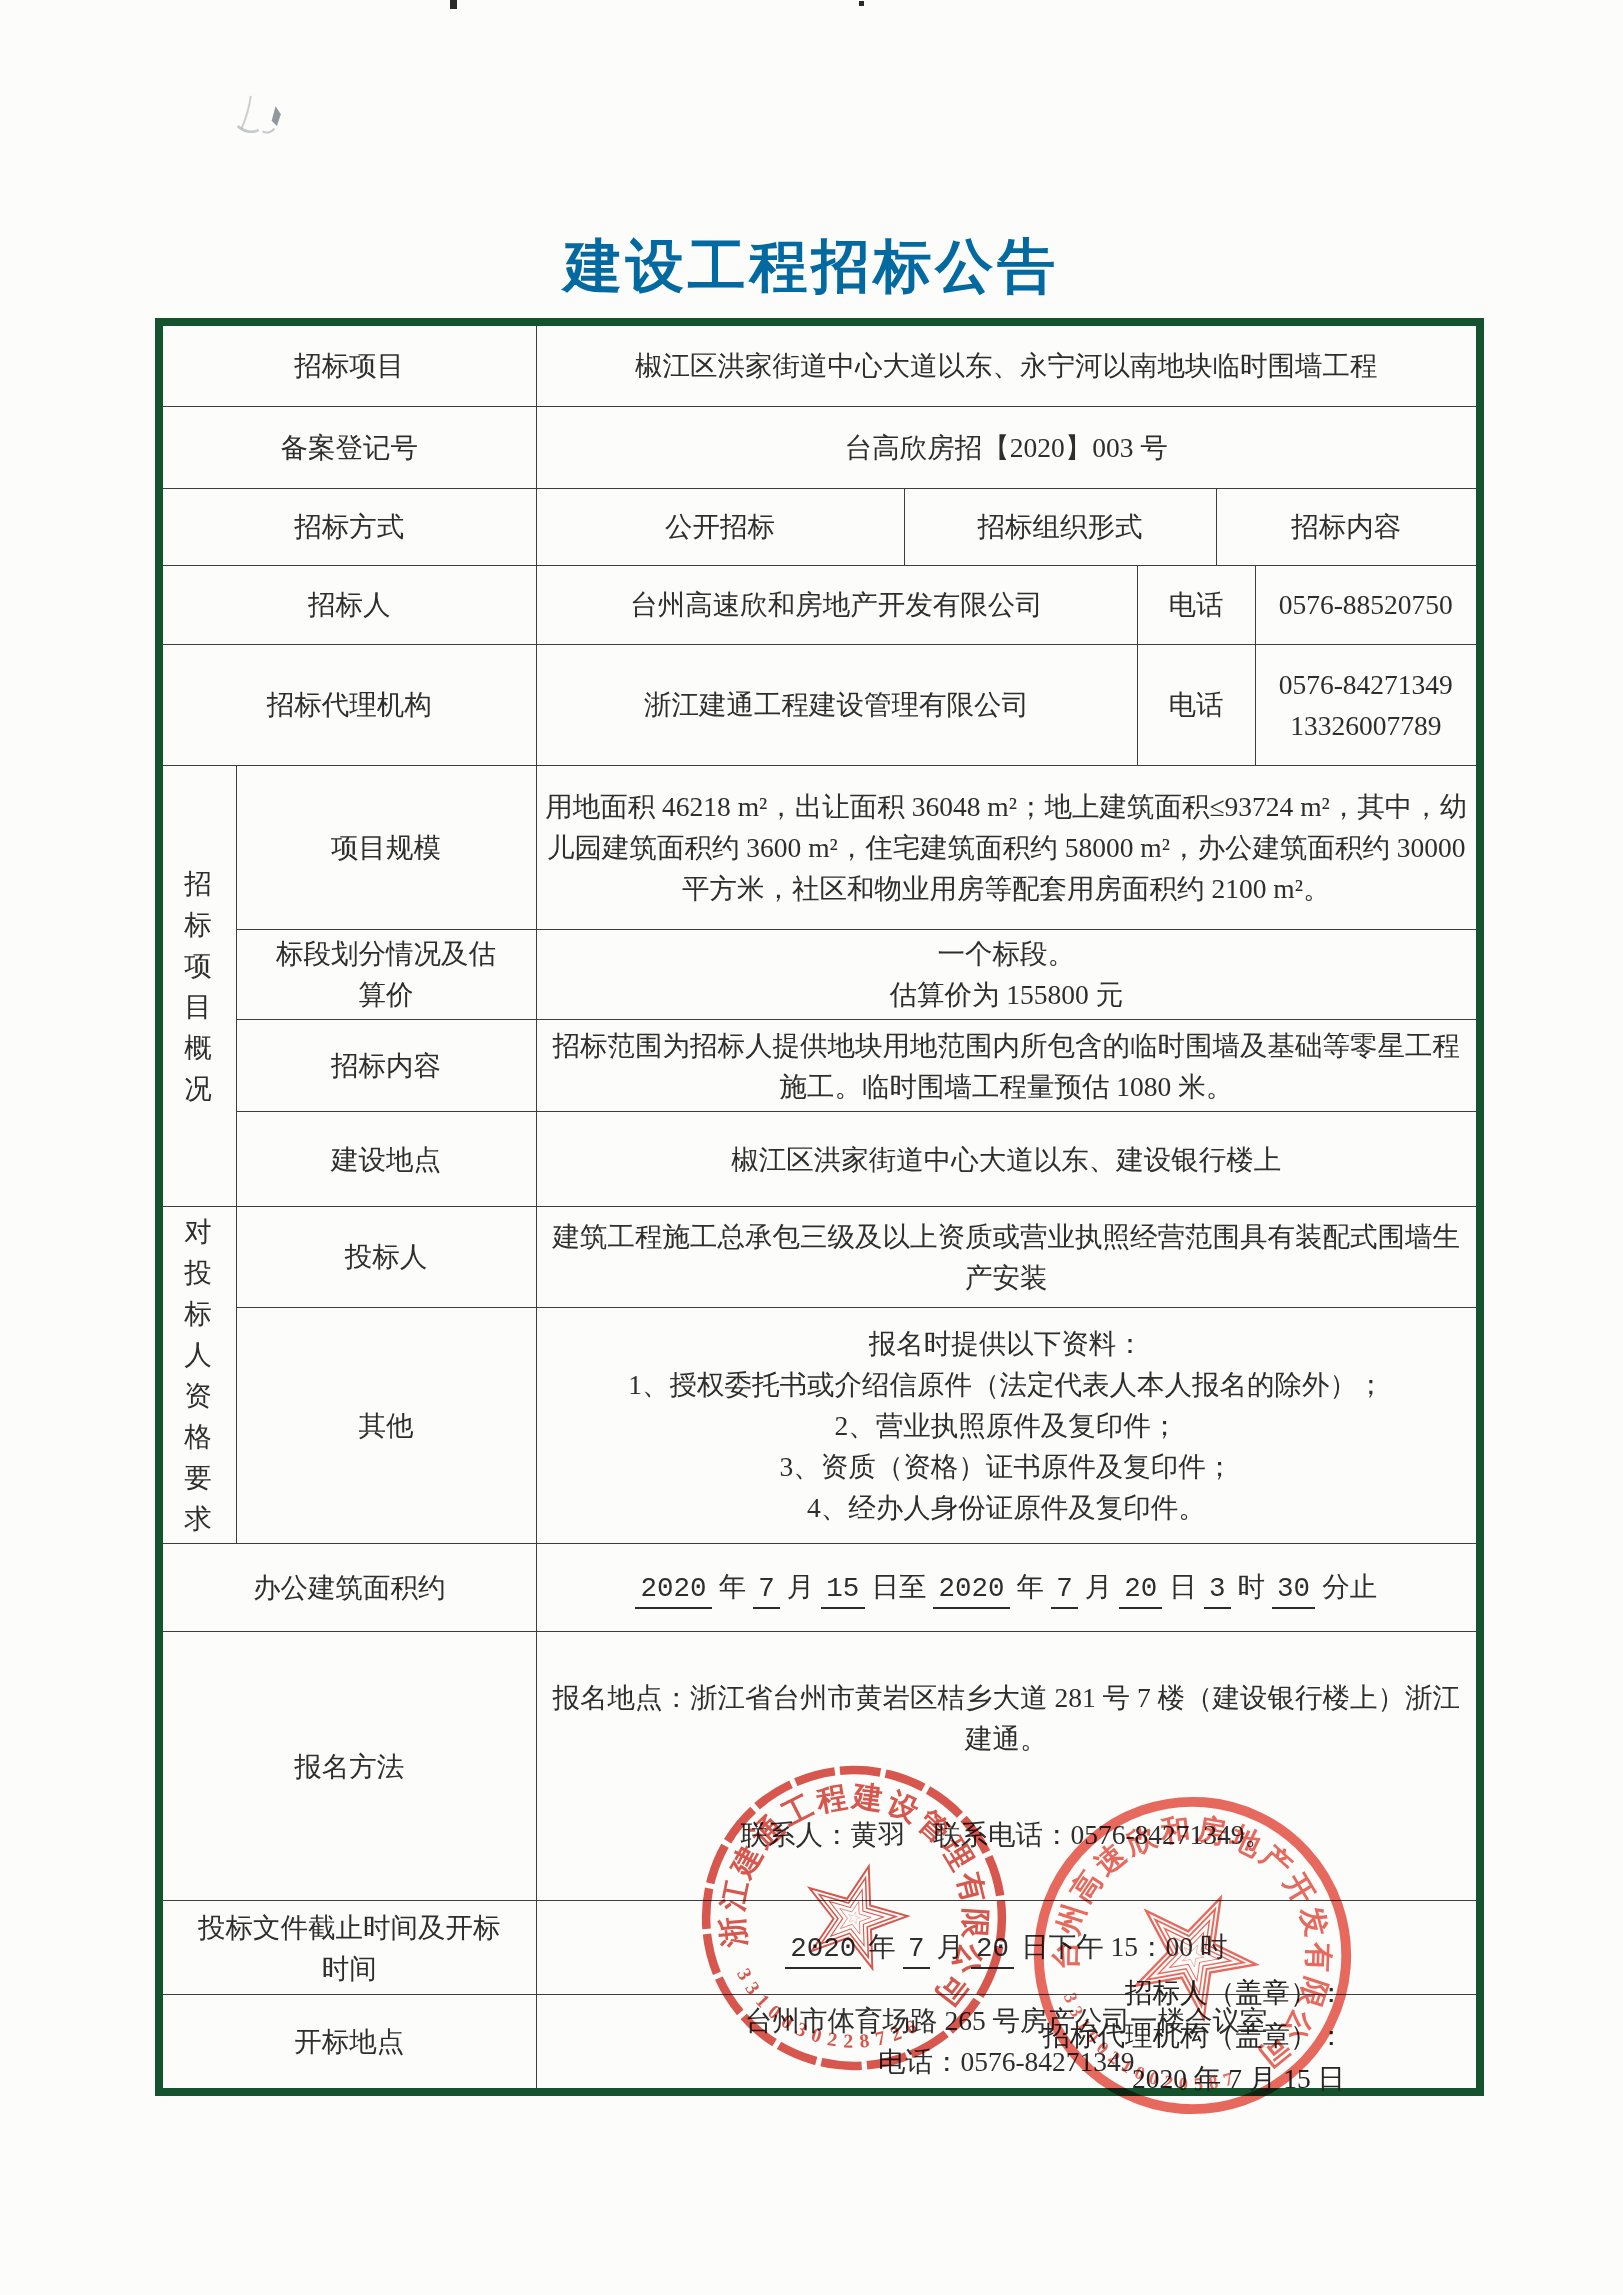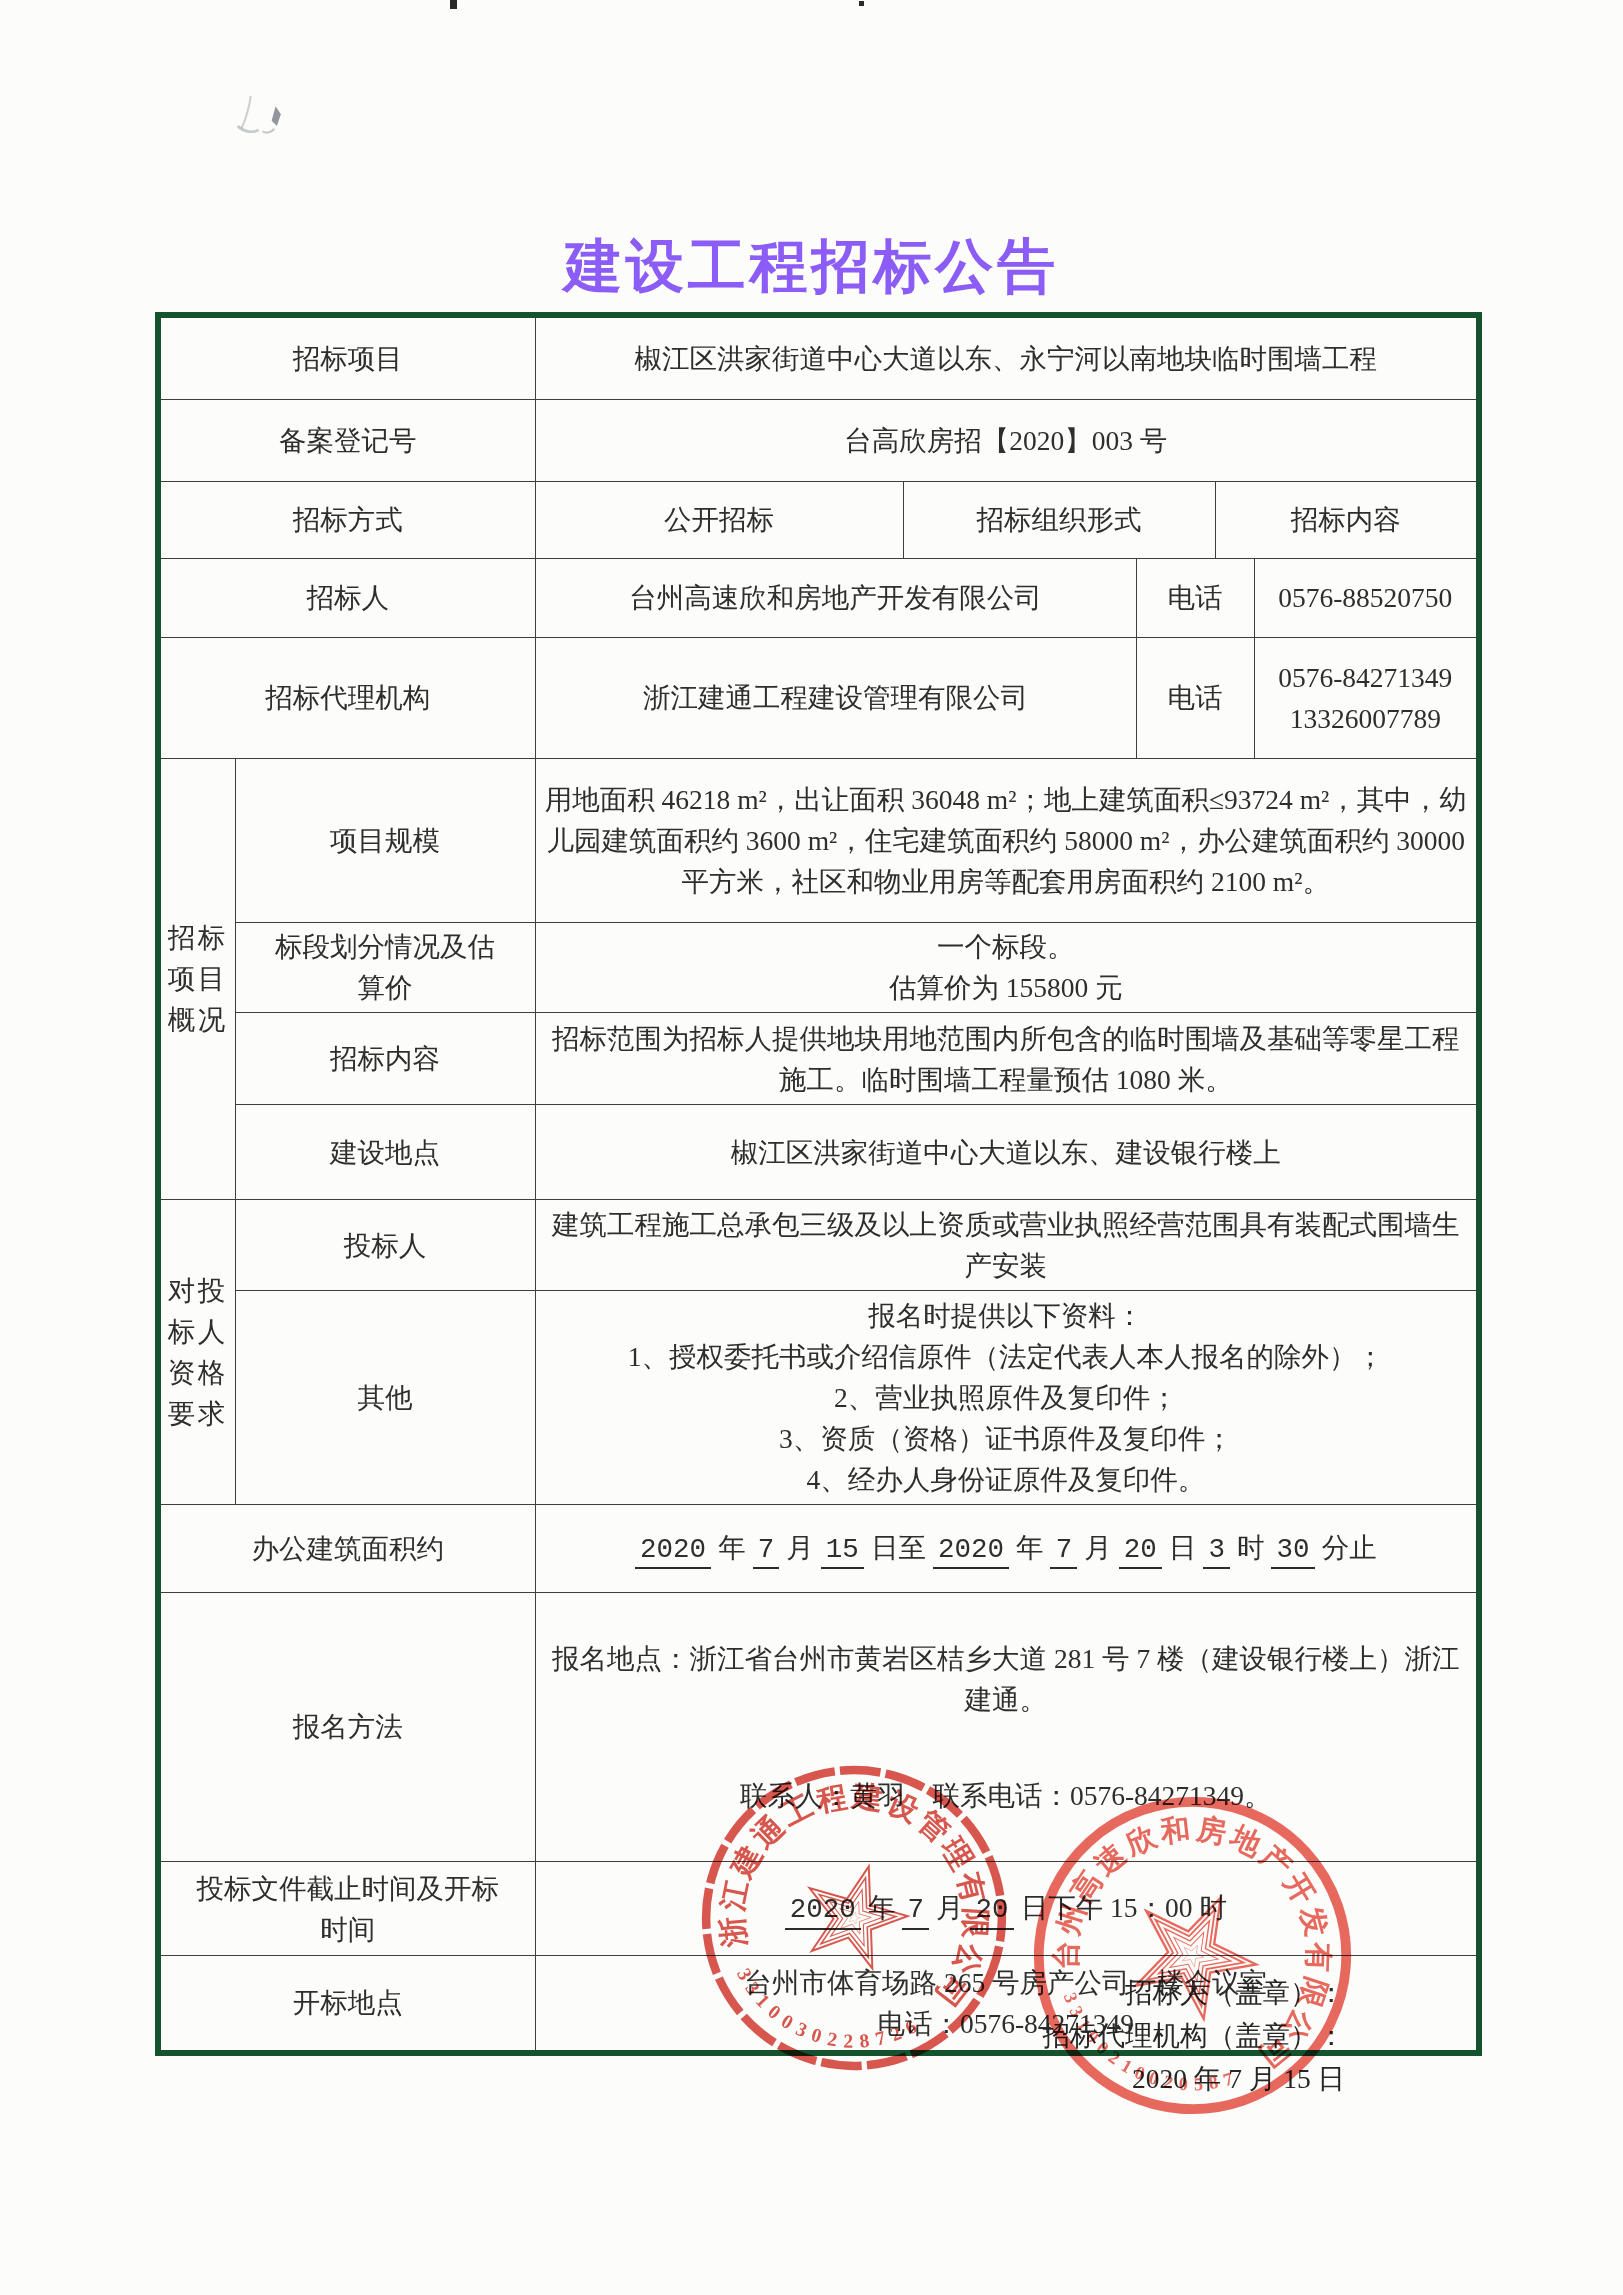--- a/index.html
+++ b/index.html
@@ -5,34 +5,34 @@
   html,body{margin:0;padding:0;}
   body{
     width:1623px;height:2295px;position:relative;overflow:hidden;
     background:#fcfcfa;
     font-family:"Liberation Serif","DejaVu Serif",serif;
     color:#2b2b2b;
   }
   .title{
     position:absolute;top:228px;left:0;width:1623px;
     text-align:center;font-size:58px;font-weight:bold;letter-spacing:3.9px;
-    font-family:"Liberation Sans","DejaVu Sans",sans-serif;color:#8b5cf6;
+    font-family:"Liberation Sans","DejaVu Sans",sans-serif;color:#0369a1;
   }
   table.doc{
     position:absolute;left:155px;top:312px;width:1320px;
     border-collapse:collapse;table-layout:fixed;
   }
   table.doc td{
     border:1.3px solid #3e3e3e;
     font-size:27.5px;line-height:41px;
     vertical-align:middle;
     color:#2e2e2e;
     padding:3.9px 6.5px;
   }
-  table.doc{border:6px solid #14532d;}
+  table.doc{border:8px solid #14532d;margin-top:6px;}
   td.lab{text-align:center;white-space:pre-line;}
   td.grp{text-align:center;white-space:pre-line;line-height:52px;letter-spacing:2.6px;padding:0 2.6px;}
   td.val{text-align:center;padding:6.5px 18.3px;white-space:pre-line;}
   td.cen{text-align:center;white-space:pre-line;}
   .para2{margin-top:14.4px;}
   .u{border-bottom:2px solid #2c2c2c;padding:0 5.2px 2.6px 5.2px;font-family:Liberation Mono, monospace;}
   .sig{
     position:absolute;top:1971px;right:278px;
     text-align:right;font-size:27.5px;line-height:43px;color:#262626;z-index:3;
   }

